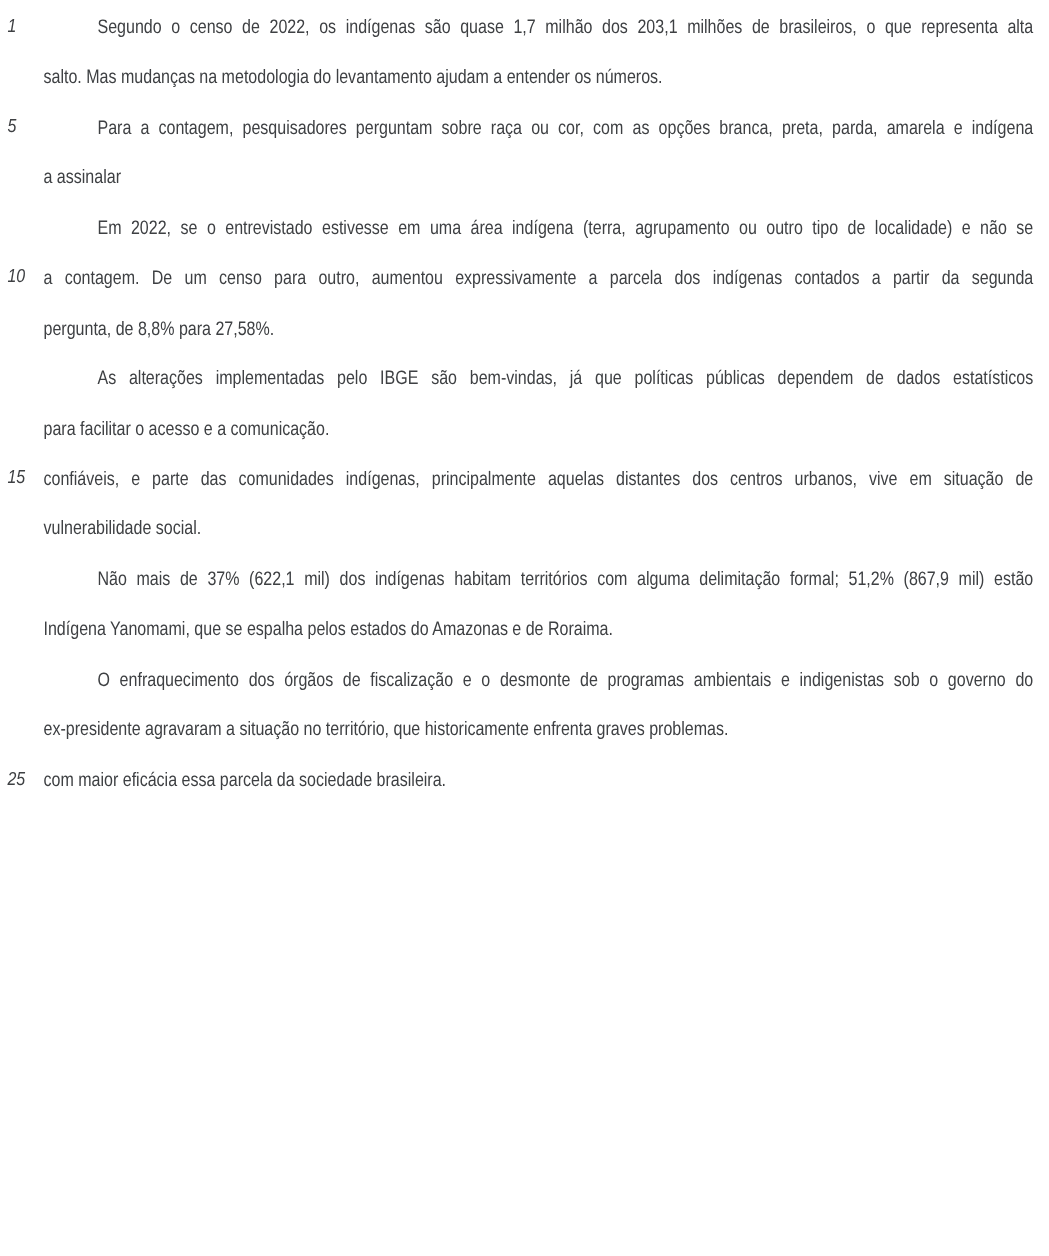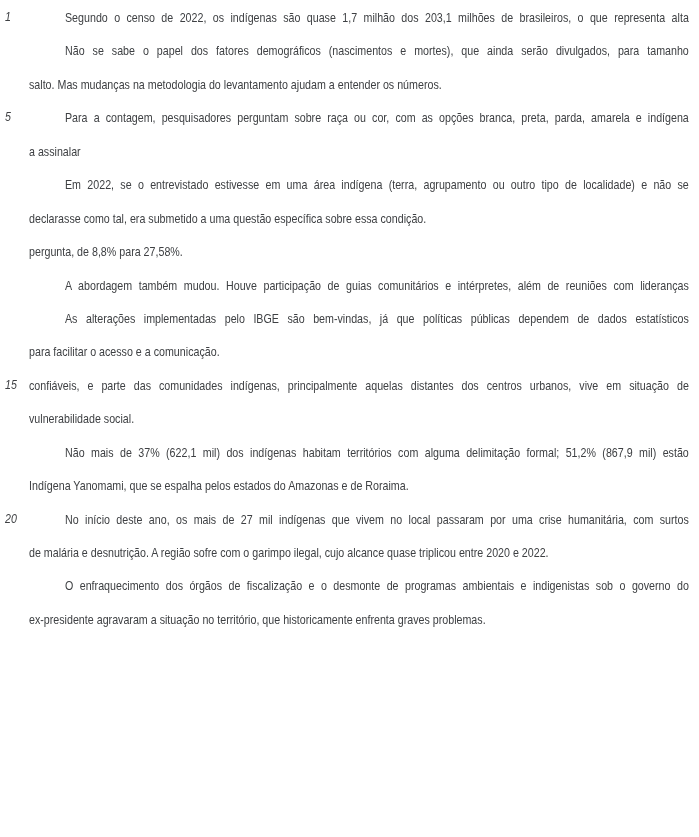--- a/index.html
+++ b/index.html
@@ -59,51 +59,43 @@
 </head>
 <body>
 
 <div class="page">
   <div class="doc">
 
     <div class="line ind">
         <span class="num">1</span>
         <span class="txt">Segundo o censo de 2022, os indígenas são quase 1,7 milhão dos 203,1 milhões de brasileiros, o que representa alta</span>
       </div>
-    <div class="line ind">
-        <span class="num"></span>
-        <span class="txt">Não se sabe o papel dos fatores demográficos (nascimentos e mortes), que ainda serão divulgados, para tamanho</span>
-      </div>
     <div class="line last">
         <span class="num"></span>
         <span class="txt">salto. Mas mudanças na metodologia do levantamento ajudam a entender os números.</span>
       </div>
     <div class="line ind">
         <span class="num">5</span>
         <span class="txt">Para a contagem, pesquisadores perguntam sobre raça ou cor, com as opções branca, preta, parda, amarela e indígena</span>
       </div>
     <div class="line last">
         <span class="num"></span>
         <span class="txt">a assinalar</span>
       </div>
     <div class="line ind">
         <span class="num"></span>
         <span class="txt">Em 2022, se o entrevistado estivesse em uma área indígena (terra, agrupamento ou outro tipo de localidade) e não se</span>
       </div>
-    <div class="line last">
-        <span class="num"></span>
-        <span class="txt">declarasse como tal, era submetido a uma questão específica sobre essa condição.</span>
+    <div class="line">
+        <span class="num">10</span>
+        <span class="txt">a contagem. De um censo para outro, aumentou expressivamente a parcela dos indígenas contados a partir da segunda</span>
       </div>
     <div class="line last">
         <span class="num"></span>
         <span class="txt">pergunta, de 8,8% para 27,58%.</span>
-      </div>
-    <div class="line ind">
-        <span class="num"></span>
-        <span class="txt">A abordagem também mudou. Houve participação de guias comunitários e intérpretes, além de reuniões com lideranças</span>
       </div>
     <div class="line ind">
         <span class="num"></span>
         <span class="txt">As alterações implementadas pelo IBGE são bem-vindas, já que políticas públicas dependem de dados estatísticos</span>
       </div>
     <div class="line last">
         <span class="num"></span>
         <span class="txt">para facilitar o acesso e a comunicação.</span>
       </div>
     <div class="line">
@@ -116,30 +108,26 @@
       </div>
     <div class="line ind">
         <span class="num"></span>
         <span class="txt">Não mais de 37% (622,1 mil) dos indígenas habitam territórios com alguma delimitação formal; 51,2% (867,9 mil) estão</span>
       </div>
     <div class="line last">
         <span class="num"></span>
         <span class="txt">Indígena Yanomami, que se espalha pelos estados do Amazonas e de Roraima.</span>
       </div>
     <div class="line ind">
-        <span class="num">20</span>
-        <span class="txt">No início deste ano, os mais de 27 mil indígenas que vivem no local passaram por uma crise humanitária, com surtos</span>
-      </div>
-    <div class="line last">
-        <span class="num"></span>
-        <span class="txt">de malária e desnutrição. A região sofre com o garimpo ilegal, cujo alcance quase triplicou entre 2020 e 2022.</span>
-      </div>
-    <div class="line ind">
         <span class="num"></span>
         <span class="txt">O enfraquecimento dos órgãos de fiscalização e o desmonte de programas ambientais e indigenistas sob o governo do</span>
       </div>
     <div class="line last">
         <span class="num"></span>
         <span class="txt">ex-presidente agravaram a situação no território, que historicamente enfrenta graves problemas.</span>
       </div>
+    <div class="line last">
+        <span class="num">25</span>
+        <span class="txt">com maior eficácia essa parcela da sociedade brasileira.</span>
+      </div>
 
   </div>
 </div>
 
 </body></html>

